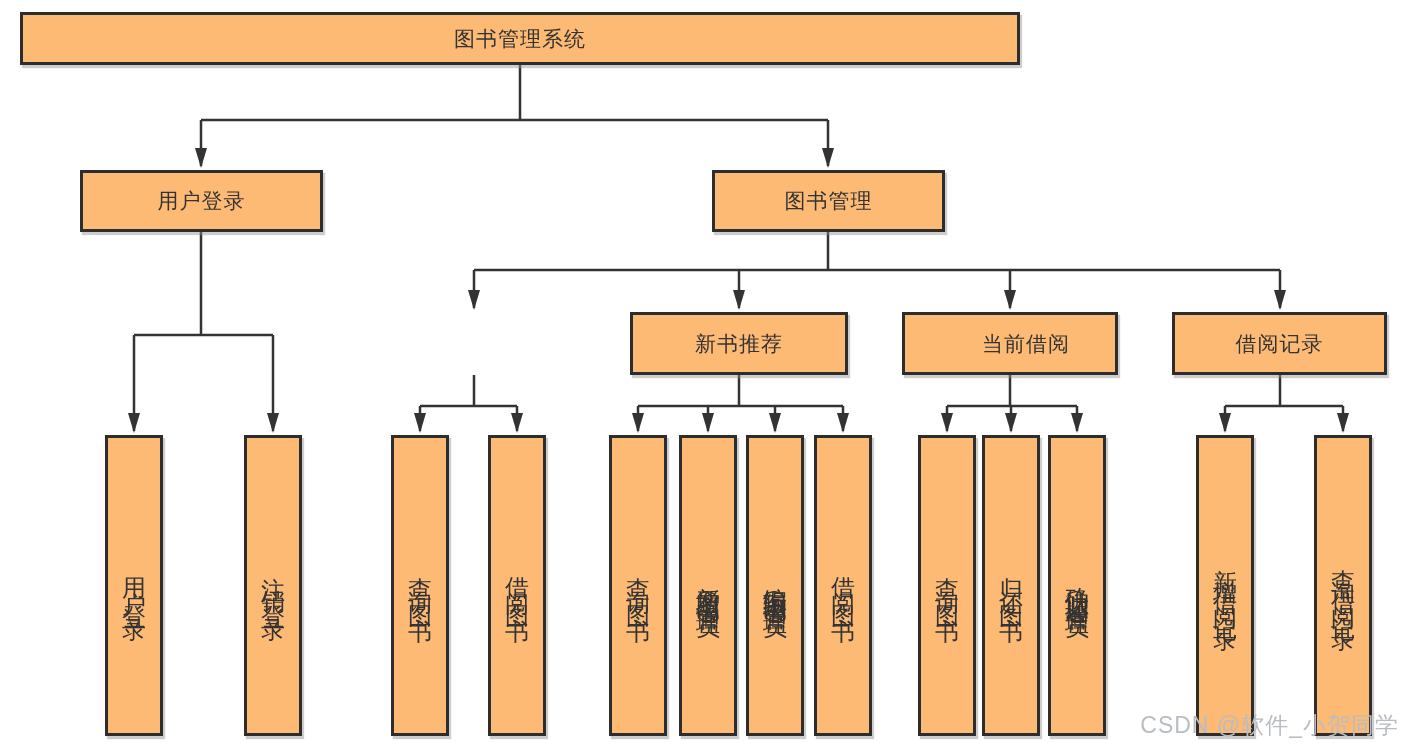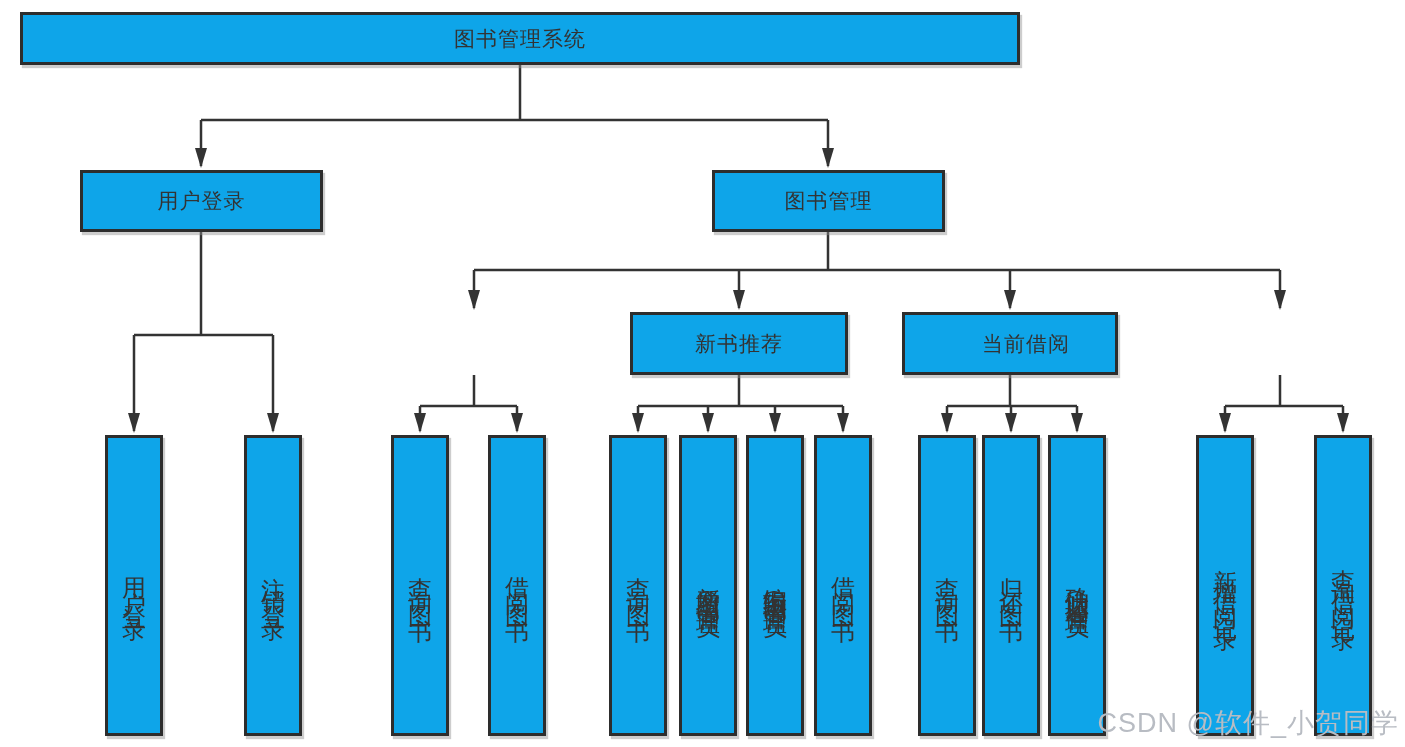--- a/index.html
+++ b/index.html
@@ -2,36 +2,36 @@
 <html><head>
 <meta charset="utf-8">
 <style>
   html,body{margin:0;padding:0;background:#ffffff;}
   .stage{
     position:relative;width:1405px;height:747px;background:#ffffff;overflow:hidden;
     font-family:"Liberation Sans","DejaVu Sans",sans-serif;color:#333333;
   }
   .connectors{position:absolute;left:0;top:0;width:1405px;height:747px;}
   .box{
-    position:absolute;box-sizing:border-box;background:#0ea5e9;
+    position:absolute;box-sizing:border-box;background:#fdba74;
     border:3px solid #2d2d2d;
     box-shadow:2px 3px 1px rgba(145,145,145,0.45);
     display:flex;align-items:center;justify-content:center;
     color:#333333;
   }
   .h-label{font-size:21px;letter-spacing:1px;white-space:nowrap;}
   .leaf .vtext{
     writing-mode:vertical-rl;text-orientation:mixed;
     font-size:24px;letter-spacing:14px;line-height:1;
   }
   .leaf .vtext.long{letter-spacing:4px;}
   .leaf .vtext.mid{letter-spacing:12px;}
   .watermark{
     position:absolute;right:6px;bottom:6px;
-    font-size:27px;color:#b8bcc3;letter-spacing:1px;white-space:nowrap;
+    font-size:23px;color:#b8bcc3;letter-spacing:1px;white-space:nowrap;
     pointer-events:none;
   }
 </style>
 </head>
 <body>
 
 <div class="stage">
 
   <svg class="connectors" viewBox="0 0 1405 747" xmlns="http://www.w3.org/2000/svg">
     <defs>
@@ -76,20 +76,21 @@
     </g>
   </svg>
 
   <div class="box h-label" style="left:20px;top:12px;width:1000px;height:53px;">图书管理系统</div>
 
   <div class="box h-label" style="left:80px;top:170px;width:243px;height:62px;">用户登录</div>
   <div class="box h-label" style="left:712px;top:170px;width:233px;height:62px;">图书管理</div>
 
   <div class="box h-label" style="left:630px;top:312px;width:218px;height:63px;">新书推荐</div>
   <div class="box h-label" style="left:902px;top:312px;width:216px;height:63px;padding-left:32px;">当前借阅</div>
+  <div class="box h-label" style="left:1172px;top:312px;width:215px;height:63px;">借阅记录</div>
 
   <div class="box leaf" style="left:105px;top:435px;width:58px;height:301px;">
     <span class="vtext">用户登录</span>
   </div>
   <div class="box leaf" style="left:244px;top:435px;width:58px;height:301px;">
     <span class="vtext">注销登录</span>
   </div>
 
   <div class="box leaf" style="left:391px;top:435px;width:58px;height:301px;">
     <span class="vtext">查询图书</span>

